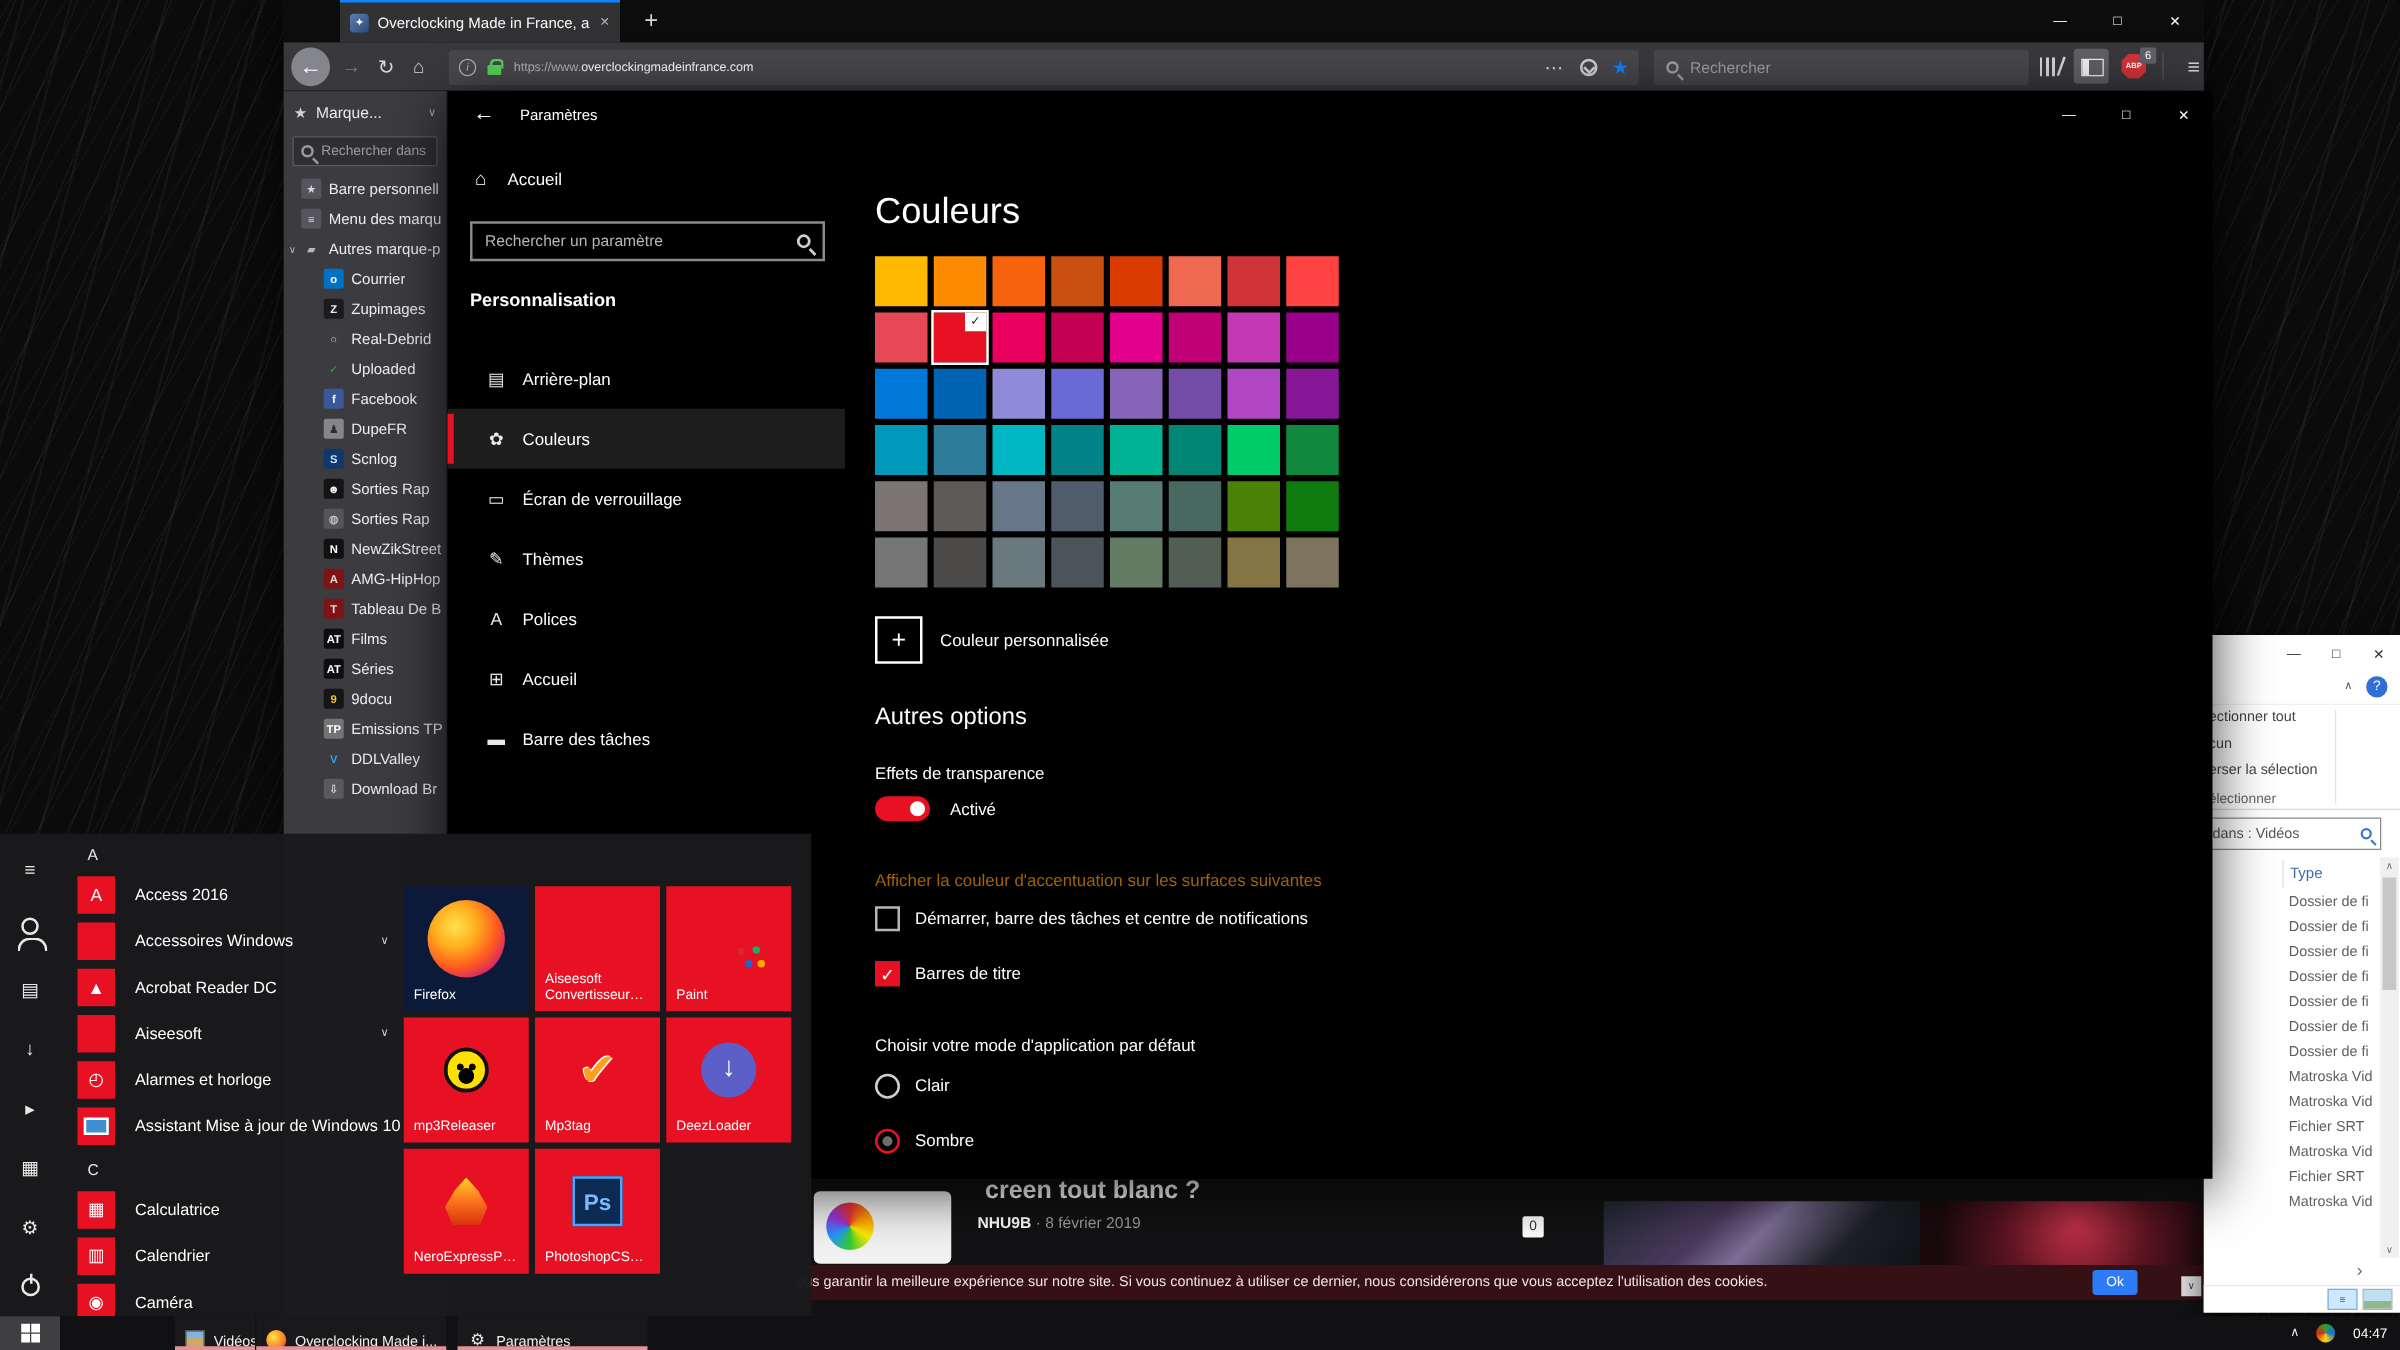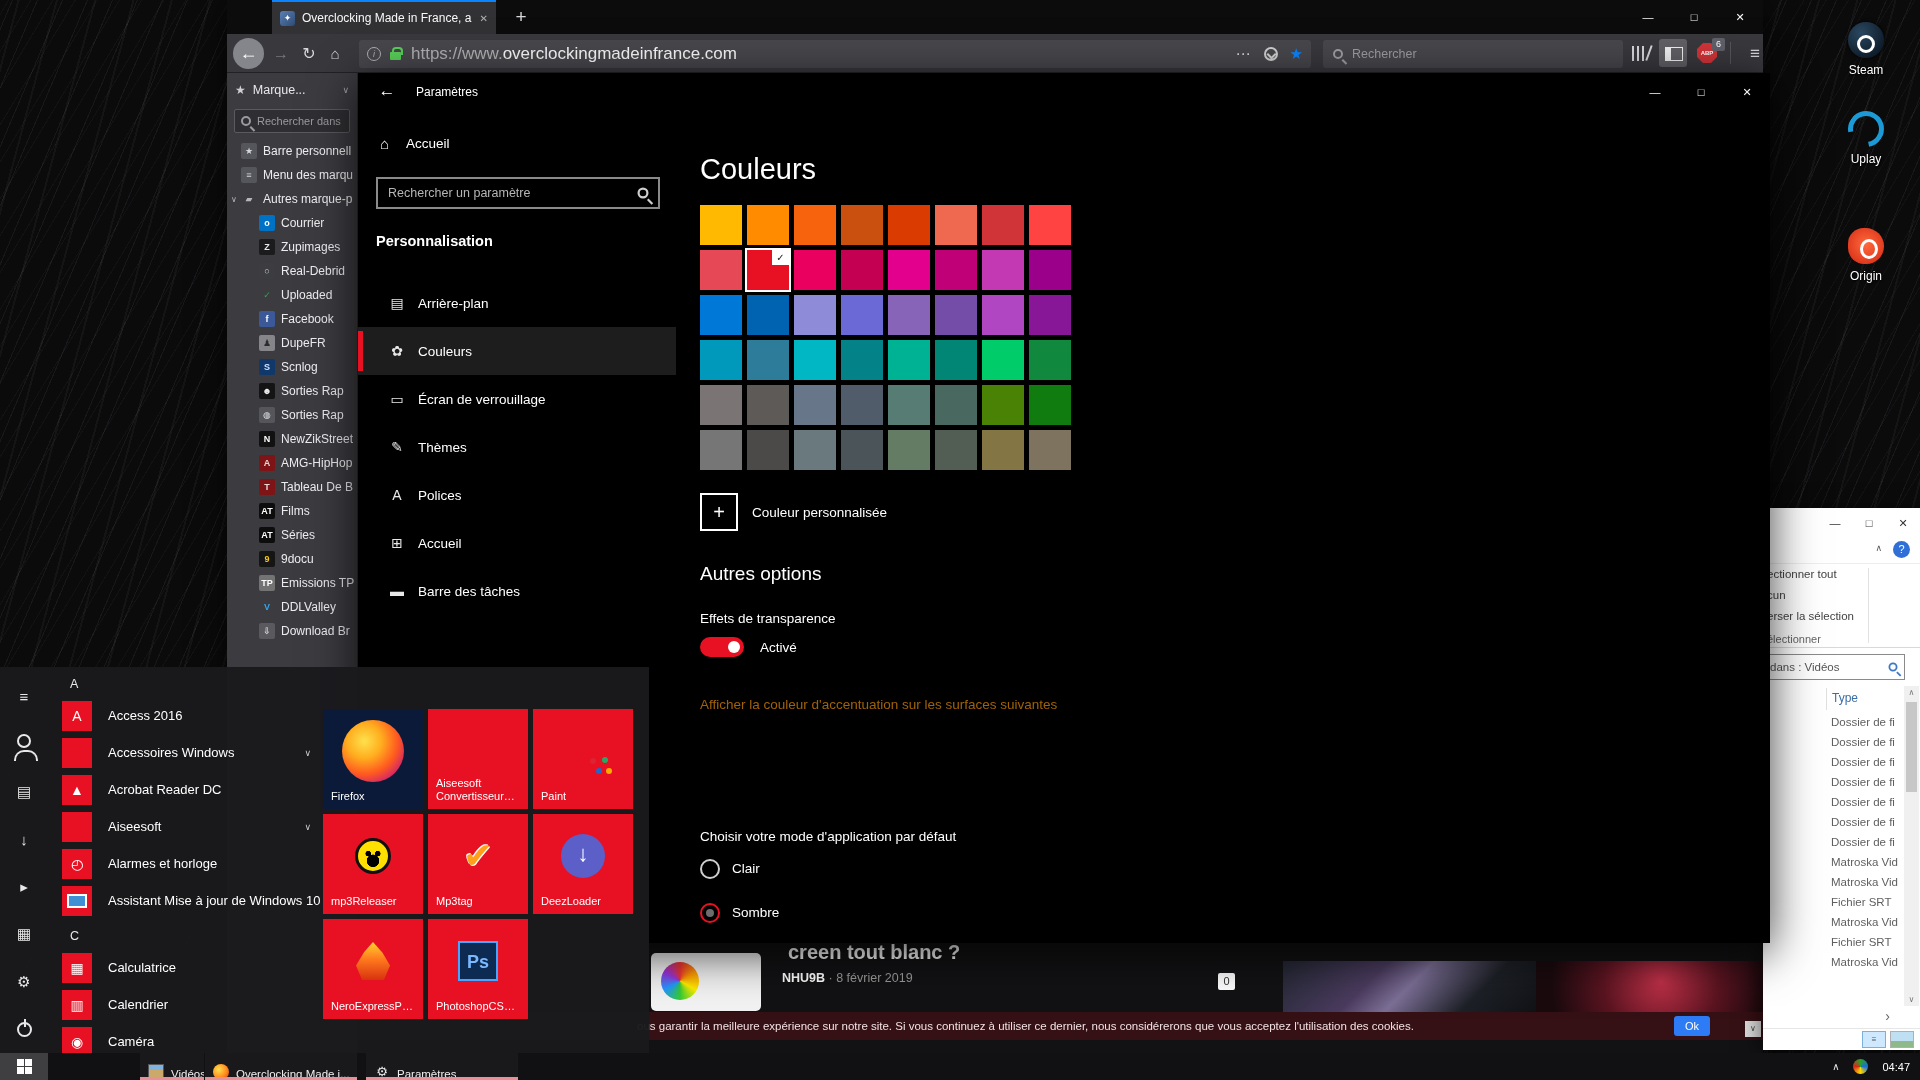--- a/index.html
+++ b/index.html
@@ -37,21 +37,21 @@
 .ff-navbar{position:absolute;left:0;top:34px;right:0;height:39px;background:#38383d;border-bottom:1px solid #222225}
 .nav-ic{position:absolute;top:0;height:39px;display:flex;align-items:center;justify-content:center;color:#d7d7db;font-size:16px;cursor:pointer}
 .back-circle{position:absolute;left:6px;top:4px;width:31px;height:31px;border-radius:50%;background:#85858c;color:#fff;font-size:18px;display:flex;align-items:center;justify-content:center;cursor:pointer}
 .fwd{left:42px;width:24px;color:#77777c}
 .reload{left:70px;width:24px}
 .home{left:96px;width:24px;font-size:15px}
 .urlbar{position:absolute;left:132px;top:6px;width:952px;height:28px;background:#47474c;border-radius:3px;display:flex;align-items:center;padding:0 8px;cursor:text}
 .i-info{width:14px;height:14px;border:1px solid #b1b1b3;border-radius:50%;color:#b1b1b3;font-size:9px;line-height:12px;text-align:center;font-style:italic;flex:none}
 .i-lock{position:relative;width:11px;height:8px;background:#58d058;border-radius:1px;margin:4px 0 0 9px;flex:none}
 .i-lock::before{content:"";position:absolute;left:2px;top:-5px;width:7px;height:6px;border:2px solid #58d058;border-bottom:none;border-radius:4px 4px 0 0}
-.url-text{margin-left:10px;font-size:17px;white-space:nowrap;overflow:hidden;flex:1}
+.url-text{margin-left:10px;font-size:10px;white-space:nowrap;overflow:hidden;flex:1}
 .url-prefix{color:#b1b1b3}
 .url-domain{color:#f9f9fa}
 .urlbar .right-ics{display:flex;align-items:center;gap:12px;color:#d7d7db}
 .i-more{font-size:15px;letter-spacing:1px;cursor:pointer}
 .i-pocket{width:14px;height:14px;border:2px solid #d0d0d0;border-radius:50%;position:relative;cursor:pointer}
 .i-pocket::after{content:"";position:absolute;left:2px;top:2px;width:5px;height:5px;border:2px solid #d0d0d0;border-top:none;border-left:none;transform:rotate(45deg)}
 .i-star{color:#0a84ff;font-size:15px;cursor:pointer}
 .searchbar{position:absolute;left:1096px;top:6px;width:300px;height:28px;background:#47474c;border-radius:3px;display:flex;align-items:center;padding:0 10px;color:#9d9da3;cursor:text}
 .mag{position:relative;width:10px;height:10px;border:2px solid currentColor;border-radius:50%;flex:none}
 .mag::after{content:"";position:absolute;left:8px;top:8px;width:6px;height:2px;background:currentColor;transform:rotate(45deg);transform-origin:0 0}
@@ -233,38 +233,20 @@
 .tray{position:absolute;right:0;top:0;height:27px;display:flex;align-items:center}
 .tray-chev{color:#e8e8e8;font-size:10px;margin-right:14px;cursor:pointer}
 .idm{width:15px;height:15px;border-radius:50%;background:conic-gradient(#2aa12a,#1a6fd4,#ffd800,#d42a1a,#2aa12a);margin-right:14px;cursor:pointer}
 .clock{color:#fff;font-size:11px;margin-right:10px;cursor:default}
 </style>
 </head>
 <body>
 
 <div class="screen">
 
-  <div class="desktop-icons">
-
-      <div class="dicon">
-        <span class="di-img steam"></span>
-        <span class="di-label">Steam</span>
-      </div>
-
-      <div class="dicon">
-        <span class="di-img uplay"></span>
-        <span class="di-label">Uplay</span>
-      </div>
-
-      <div class="dicon">
-        <span class="di-img origin"></span>
-        <span class="di-label">Origin</span>
-      </div>
-
-  </div>
 
   <div class="ffwin">
     <div class="ff-tabbar">
       <div class="ff-tab">
         <span class="favicon">✦</span>
         <span class="tab-title">Overclocking Made in France, a</span>
         <span class="tab-close">✕</span>
       </div>
       <div class="ff-newtab">+</div>
       <div class="win-controls">
@@ -625,20 +607,33 @@
         <span class="cc-box">+</span>
         <span class="cc-lb">Couleur personnalisée</span>
       </div>
       <div class="set-h2">Autres options</div>
       <div class="lbl-transp">Effets de transparence</div>
       <div class="toggle-row">
         <span class="toggle"></span>
         <span class="toggle-state">Activé</span>
       </div>
       <div class="lbl-accent">Afficher la couleur d'accentuation sur les surfaces suivantes</div>
+      <div class="surface-list">
+
+          <div class="surf-row">
+            <span class="cb"></span>
+            <span class="lb">Démarrer, barre des tâches et centre de notifications</span>
+          </div>
+
+          <div class="surf-row checked">
+            <span class="cb"></span>
+            <span class="lb">Barres de titre</span>
+          </div>
+
+      </div>
       <div class="lbl-mode">Choisir votre mode d'application par défaut</div>
       <div class="mode-list">
 
           <div class="mode-row">
             <span class="rb"></span>
             <span class="lb">Clair</span>
           </div>
 
           <div class="mode-row selected">
             <span class="rb"></span>

